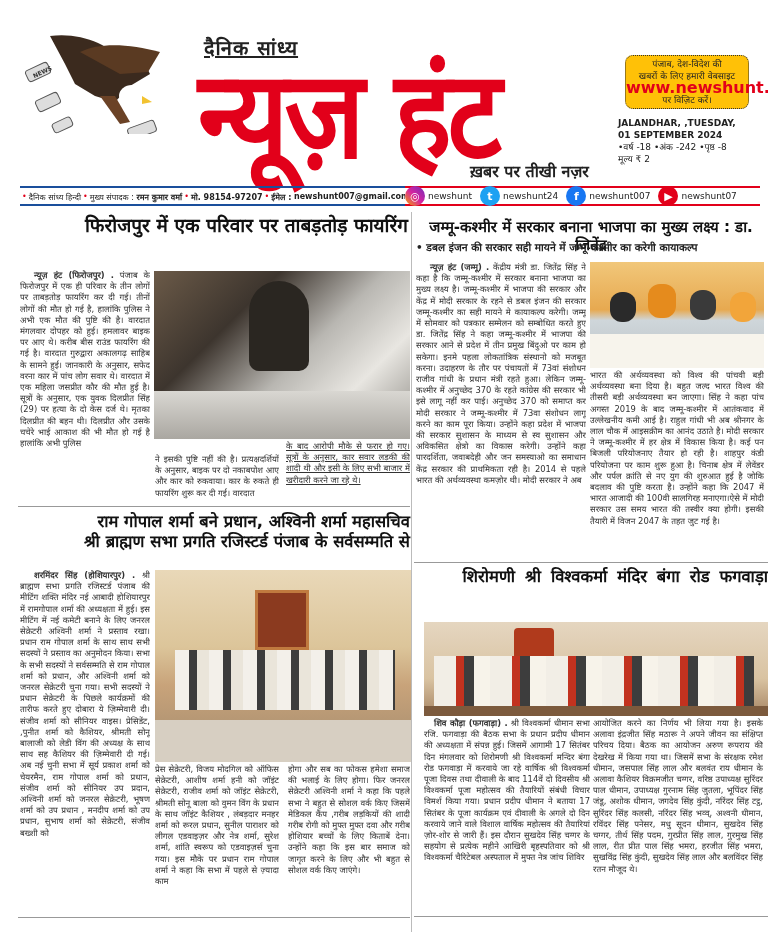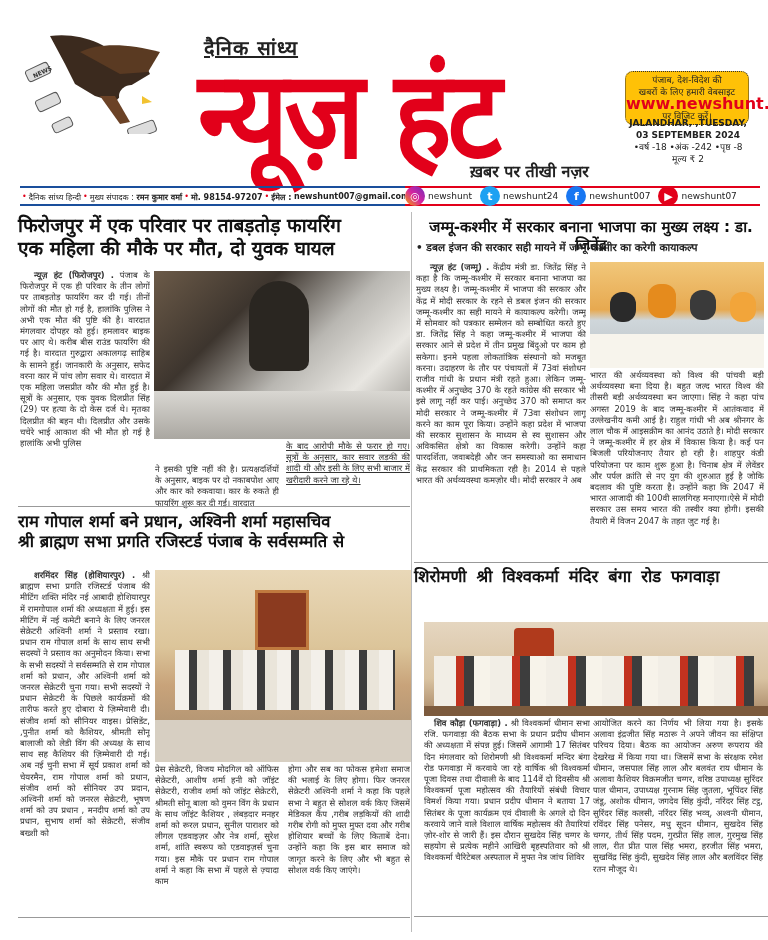--- a/index.html
+++ b/index.html
@@ -5,39 +5,39 @@
   * { box-sizing: border-box; margin: 0; padding: 0; }
   html, body { width: 768px; height: 940px; background: #fff; overflow: hidden; }
   body { font-family: "DejaVu Sans", sans-serif; color: #222; position: relative; }
 
   
   .masthead { position: absolute; left: 0; top: 0; width: 768px; height: 188px; }
   .eagle { position: absolute; left: 20px; top: 24px; width: 150px; height: 110px; }
   .tagline-top { position: absolute; left: 204px; top: 34px; font-size: 20px; font-weight: bold; color: #222; letter-spacing: 1px; text-decoration: underline; }
   .brand { position: absolute; left: 198px; top: 48px; font-size: 108px; line-height: 120px; font-weight: bold; color: #e2001a; letter-spacing: -4px; transform: scaleY(1.12); transform-origin: top left; font-family: "DejaVu Sans", sans-serif; }
   .slogan { position: absolute; left: 470px; top: 160px; font-size: 16px; font-weight: bold; color: #222; }
-  .promo-box { position: absolute; left: 625px; top: 55px; width: 124px; height: 54px; background: #ffc107; border: 1.5px dotted #333; border-radius: 8px; text-align: center; font-size: 9px; line-height: 12px; padding-top: 2px; color: #222; margin-top: 16px; }
+  .promo-box { position: absolute; left: 625px; top: 55px; width: 124px; height: 54px; background: #ffc107; border: 1.5px dotted #333; border-radius: 8px; text-align: center; font-size: 9px; line-height: 12px; padding-top: 2px; color: #222; }
   .promo-box .url { color: #e2001a; font-weight: bold; font-size: 16px; }
-  .dateline { position: absolute; left: 618px; top: 117px; width: 140px; text-align: center; font-size: 9px; line-height: 12px; color: #222; }
+  .dateline { position: absolute; left: 618px; top: 117px; width: 140px; text-align: left; font-size: 9px; line-height: 12px; color: #222; }
   .dateline .b { font-weight: bold; }
 
   
   .info-strip { position: absolute; left: 20px; top: 186px; width: 740px; height: 20px; border-top: 2px solid #1a4f9c; border-bottom: 2px solid #1a4f9c; display: flex; align-items: center; font-size: 8px; white-space: nowrap; }
   .info-strip .sep { color: #e2001a; margin: 0 2px; }
   .info-strip .bold { font-weight: bold; }
   .socials { position: absolute; left: 405px; top: 186px; width: 355px; height: 20px; display: flex; align-items: center; gap: 8px; background: #fff; border-top: 2px solid #e2001a; border-bottom: 2px solid #e2001a; }
   .social { display: flex; align-items: center; gap: 3px; font-size: 9px; color: #222; }
   .soc-icon { width: 20px; height: 20px; border-radius: 50%; display: flex; align-items: center; justify-content: center; color: #fff; font-size: 11px; font-weight: bold; }
   .ig { background: linear-gradient(45deg, #f7a600, #d6249f, #6f2dbd); }
   .tw { background: #1da1f2; }
   .fb { background: #1877f2; }
   .yt { background: #e2001a; }
 
   
-  .headline { position: absolute; font-weight: bold; color: #111; text-align: left; line-height: 1.2; }
+  .headline { position: absolute; font-weight: bold; color: #111; text-align: right; line-height: 1.2; }
   .col-text { position: absolute; font-size: 8.4px; line-height: 11.2px; text-align: justify; color: #333; overflow: hidden; }
   .col-text .dateline-b { font-weight: bold; }
   .photo { position: absolute; overflow: hidden; }
   .rule { position: absolute; background: #999; height: 1px; }
   .vrule { position: absolute; background: #bbb; width: 1px; }
 </style>
 </head>
 <body>
 
 <div class="masthead">
@@ -61,21 +61,21 @@
 
   <div class="promo-box">
     <div>पंजाब, देश-विदेश की</div>
     <div>खबरों के लिए हमारी वेबसाइट</div>
     <div class="url">www.newshunt.info</div>
     <div>पर विज़िट करें।</div>
   </div>
 
   <div class="dateline">
     <div class="b">JALANDHAR, ,TUESDAY,</div>
-    <div class="b">03 SEPTEMBER 2024</div>
+    <div class="b">01 SEPTEMBER 2024</div>
     <div>•वर्ष -18 •अंक -242 •पृष्ठ -8</div>
     <div>मूल्य ₹ 2</div>
   </div>
 </div>
 
 <div class="info-strip">
   <span class="sep">•</span>
   <span>दैनिक सांध्य हिन्दी</span>
   <span class="sep">•</span>
   <span>मुख्य संपादक :</span>&nbsp;
@@ -100,31 +100,30 @@
     <span>newshunt007</span>
   </div>
   <div class="social">
     <span class="soc-icon yt">▶</span>
     <span>newshunt07</span>
   </div>
 </div>
 
 <div class="headline" style="left:18px; top:214px; width:390px; font-size:19px;">
   <div>फिरोजपुर में एक परिवार पर ताबड़तोड़ फायरिंग</div>
-  <div>एक महिला की मौके पर मौत, दो युवक घायल</div>
 </div>
 <div class="col-text" style="left:20px; top:270px; width:130px; height:196px; text-indent:14px;">
   <span class="dateline-b">न्यूज़ हंट (फिरोजपुर) .</span>
   <span>पंजाब के फिरोजपुर में एक ही परिवार के तीन लोगों पर ताबड़तोड़ फायरिंग कर दी गई। तीनों लोगों की मौत हो गई है, हालांकि पुलिस ने अभी एक मौत की पुष्टि की है। वारदात मंगलवार दोपहर को हुई। हमलावर बाइक पर आए थे। करीब बीस राउंड फायरिंग की गई है। वारदात गुरुद्वारा अकालगढ़ साहिब के सामने हुई। जानकारी के अनुसार, सफेद वरना कार में पांच लोग सवार थे। वारदात में एक महिला जसप्रीत कौर की मौत हुई है। सूत्रों के अनुसार, एक युवक दिलप्रीत सिंह (29) पर हत्या के दो केस दर्ज थे। मृतका दिलप्रीत की बहन थी। दिलप्रीत और उसके चचेरे भाई आकाश की भी मौत हो गई है हालांकि अभी पुलिस</span>
 </div>
 <div class="photo" style="left:154px; top:271px; width:256px; height:168px; background: linear-gradient(135deg,#6b5a48 0%,#3d352e 30%,#b9b7b2 55%,#e8e6e1 75%,#8d8a84 100%);">
   <div style="position:absolute; left:0; top:120px; width:256px; height:48px; background:linear-gradient(180deg,#d9d7d2,#aaa7a1);"></div>
   <div style="position:absolute; left:95px; top:10px; width:60px; height:90px; background:#2a2621; border-radius:30px 30px 10px 10px;"></div>
 </div>
-<div class="col-text" style="left:155px; top:464px; width:124px; height:60px;">ने इसकी पुष्टि नहीं की है। प्रत्यक्षदर्शियों के अनुसार, बाइक पर दो नकाबपोश आए और कार को रुकवाया। कार के रुकते ही फायरिंग शुरू कर दी गई। वारदात</div>
+<div class="col-text" style="left:155px; top:454px; width:124px; height:60px;">ने इसकी पुष्टि नहीं की है। प्रत्यक्षदर्शियों के अनुसार, बाइक पर दो नकाबपोश आए और कार को रुकवाया। कार के रुकते ही फायरिंग शुरू कर दी गई। वारदात</div>
 <div class="col-text" style="left:286px; top:441px; width:124px; height:60px;text-decoration:underline;">के बाद आरोपी मौके से फरार हो गए। सूत्रों के अनुसार, कार सवार लड़की की शादी थी और इसी के लिए सभी बाजार में खरीदारी करने जा रहे थे।</div>
 
 <div class="vrule" style="left:411px; top:212px; height:720px;"></div>
 
 <div class="headline" style="left:414px; top:218px; width:354px; font-size:15px; text-align:center;">जम्मू-कश्मीर में सरकार बनाना भाजपा का मुख्य लक्ष्य : डा. जितेंद्र</div>
 <div style="position:absolute; left:416px; top:240px; width:352px; font-size:10.5px; font-weight:bold; color:#222;">• डबल इंजन की सरकार सही मायने में जम्मू-कश्मीर का करेगी कायाकल्प</div>
 <div class="col-text" style="left:416px; top:262px; width:170px; height:246px; text-indent:14px;">
   <span class="dateline-b">न्यूज़ हंट (जम्मू) .</span>
   <span>केंद्रीय मंत्री डा. जितेंद्र सिंह ने कहा है कि जम्मू-कश्मीर में सरकार बनाना भाजपा का मुख्य लक्ष्य है। जम्मू-कश्मीर में भाजपा की सरकार और केंद्र में मोदी सरकार के रहने से डबल इंजन की सरकार जम्मू-कश्मीर का सही मायने मे कायाकल्प करेगी। जम्मू में सोमवार को पत्रकार सम्मेलन को सम्बोधित करते हुए डा. जितेंद्र सिंह ने कहा जम्मू-कश्मीर में भाजपा की सरकार आने से प्रदेश में तीन प्रमुख बिंदुओ पर काम हो सकेगा। इनमे पहला लोकतांत्रिक संस्थानो को मजबूत करना। उदाहरण के तौर पर पंचायतों में 73वां संशोधन राजीव गांधी के प्रधान मंत्री रहते हुआ। लेकिन जम्मू-कश्मीर में अनुच्छेद 370 के रहते कांग्रेस की सरकार भी इसे लागू नहीं कर पाई। अनुच्छेद 370 को समाप्त कर मोदी सरकार ने जम्मू-कश्मीर में 73वा संशोधन लागू करने का काम पूरा किया। उन्होंने कहा प्रदेश में भाजपा की सरकार सुशासन के माध्यम से स्व सुशासन और अविकसित क्षेत्रो का विकास करेगी। उन्होंने कहा पारदर्शिता, जवाबदेही और जन समस्याओ का समाधान केंद्र सरकार की प्राथमिकता रही है। 2014 से पहले भारत की अर्थव्यवस्था कमज़ोर थी। मोदी सरकार ने अब</span>
 </div>

